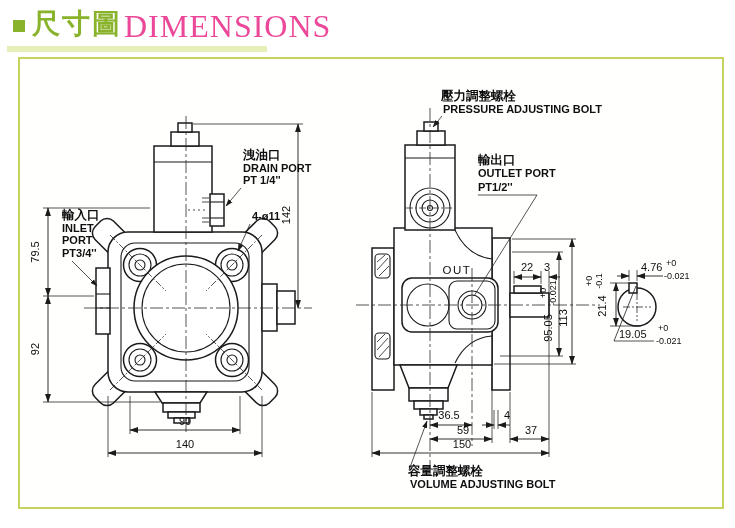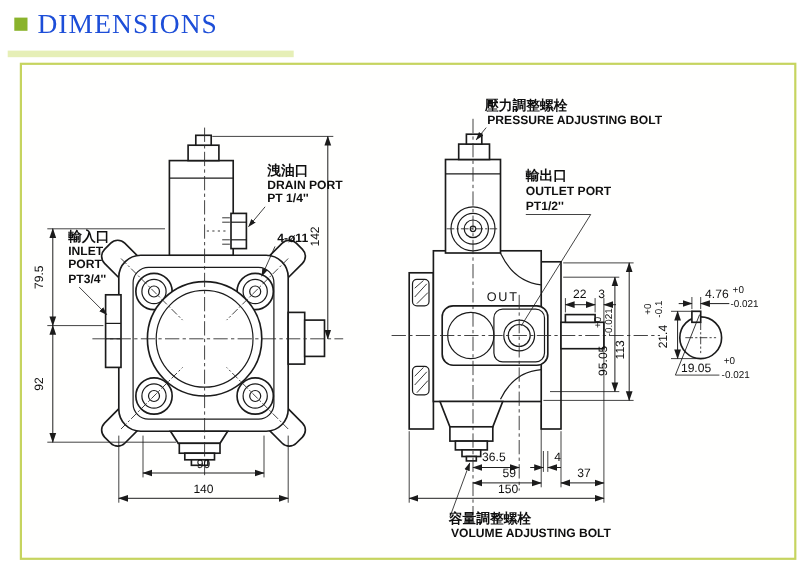--- a/index.html
+++ b/index.html
@@ -1,21 +1,21 @@
 <!DOCTYPE html>
 <html><head>
 <meta charset="utf-8">
 <style>
   html,body{margin:0;padding:0;}
   body{width:735px;height:528px;background:#ffffff;position:relative;overflow:hidden;
        font-family:"Liberation Sans",sans-serif;}
   .hdr{position:absolute;top:8px;left:13px;display:flex;align-items:center;}
   .hdr .sq{width:12px;height:12px;background:#8ab32c;margin-right:7px;margin-top:3px;}
   .hdr .zh{font-size:28px;font-weight:bold;color:#8ab32c;letter-spacing:2px;line-height:1;}
-  .hdr .en{font-family:"Liberation Serif",serif;font-size:25px;color:#1d4ed8;letter-spacing:1px;
+  .hdr .en{font-family:"Liberation Serif",serif;font-size:32px;color:#ec4899;letter-spacing:1px;
            line-height:1;margin-left:2px;transform:translateY(2px);}
   .hbar{position:absolute;left:7px;top:46px;width:260px;height:6px;background:#e6efb7;}
   .frame{position:absolute;left:18px;top:57px;width:706px;height:452px;border:2px solid #c6d45f;
          box-sizing:border-box;background:#fffffe;}
   svg{position:absolute;left:0;top:0;}
   .ol{fill:#ffffff;stroke:#1b1b1b;stroke-width:1.5;}
   .ol2{fill:none;stroke:#1b1b1b;stroke-width:1.1;}
   .thin{fill:none;stroke:#1b1b1b;stroke-width:0.8;}
   .cl{fill:none;stroke:#2a2a2a;stroke-width:0.8;stroke-dasharray:13 3 3 3;}
   .clc{fill:none;stroke:#2a2a2a;stroke-width:0.8;stroke-dasharray:7 2 2 2;}
@@ -26,20 +26,21 @@
   .t-en{font-size:11px;font-weight:700;}
   .t-dim{font-size:11px;}
   .t-tol{font-size:9px;}
   .t-out{font-size:11.5px;letter-spacing:1.5px;}
 </style>
 </head>
 <body>
 
 <div class="hdr">
   <div class="sq"></div>
+  <div class="zh">尺寸圖</div>
   <div class="en">DIMENSIONS</div>
 </div>
 <div class="hbar"></div>
 <div class="frame"></div>
 
 <svg width="735" height="528" viewBox="0 0 735 528">
   <defs>
     <marker id="arr" viewBox="0 0 10 10" refX="9.3" refY="5" markerWidth="10" markerHeight="10" orient="auto-start-reverse">
       <path d="M0,1.6 L10,5 L0,8.4 z" fill="#1b1b1b"></path>
     </marker>

